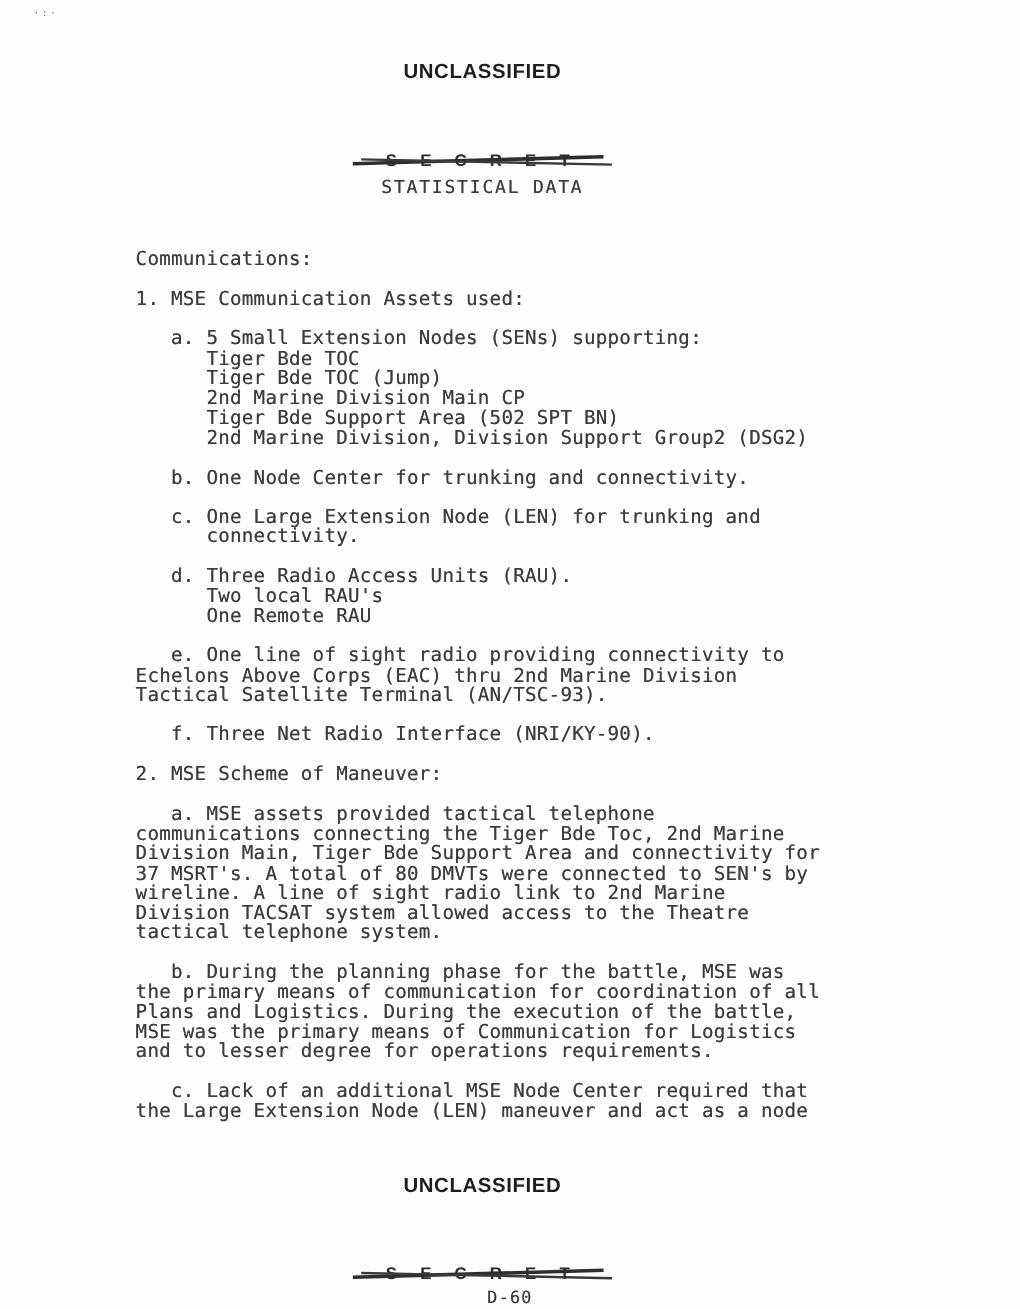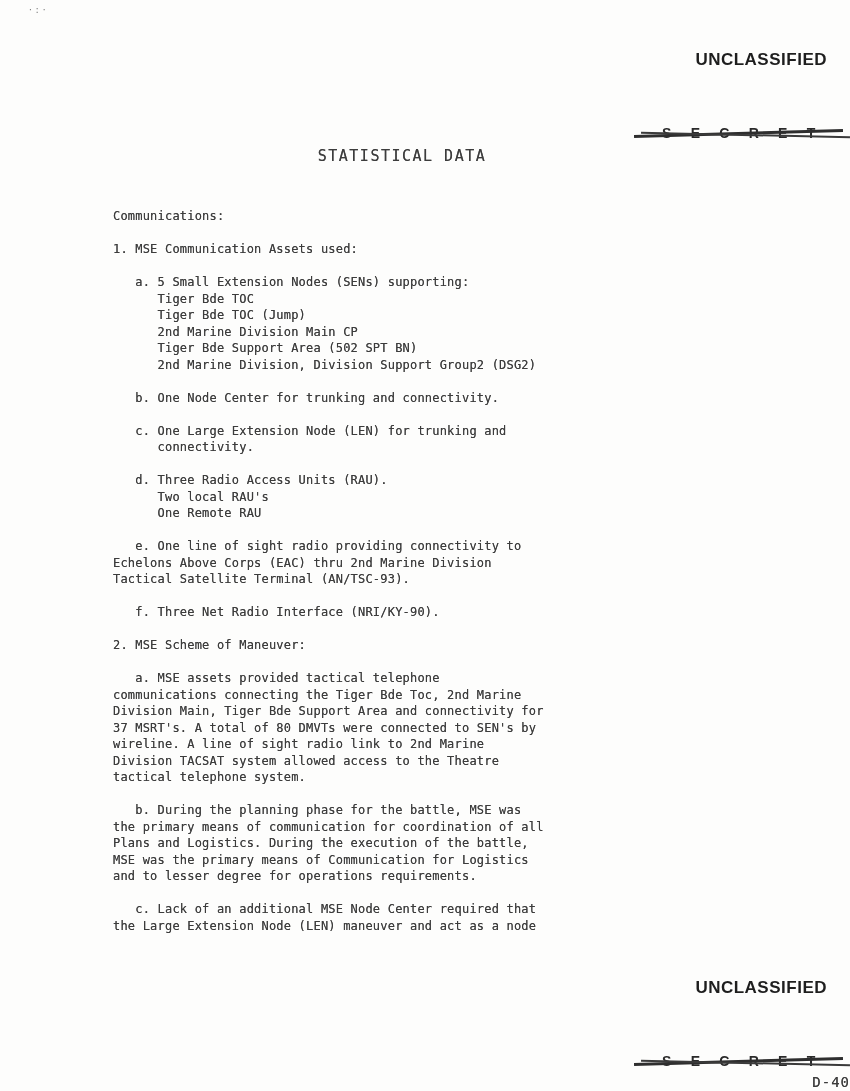--- a/index.html
+++ b/index.html
@@ -22,21 +22,21 @@
     width: 16px;
     height: 4px;
     color: #777;
     font-size: 8px;
     letter-spacing: 2px;
   }
   .classification {
     position: absolute;
     left: 0;
     width: 850px;
-    text-align: right;
+    text-align: center;
   }
   .unclassified {
     font-family: "Liberation Sans", sans-serif;
     font-weight: bold;
     font-size: 17px;
     color: #1e1e1e;
     letter-spacing: 0.5px;
     transform: translateX(-23px);
   }
   .secret-row {
@@ -85,21 +85,21 @@
     color: #3c3c3c;
     transform: translateX(-23px);
     text-shadow: 0 0 0.5px rgba(60,60,60,0.75);
   }
   .doc-body {
     position: absolute;
     top: 208px;
     left: 113px;
     width: 650px;
     white-space: pre;
-    font-size: 12px;
+    font-size: 16px;
     line-height: 16.5px;
     color: #3c3c3c;
     letter-spacing: 0.2px;
     text-shadow: 0 0 0.5px rgba(60,60,60,0.75);
   }
   .header-block { top: 50px; }
   .footer-block { top: 978px; }
   .page-number {
     margin-top: 4px;
     font-family: "DejaVu Sans Mono", monospace;
@@ -168,16 +168,16 @@
 and to lesser degree for operations requirements.
 
    c. Lack of an additional MSE Node Center required that
 the Large Extension Node (LEN) maneuver and act as a node</div>
 
   <div class="classification footer-block">
     <div class="unclassified">UNCLASSIFIED</div>
     <div class="secret-row">
       <span class="struck">S E C R E T</span>
     </div>
-    <div class="page-number">D-40</div>
+    <div class="page-number">D-60</div>
   </div>
 
 </div>
 
 </body></html>

